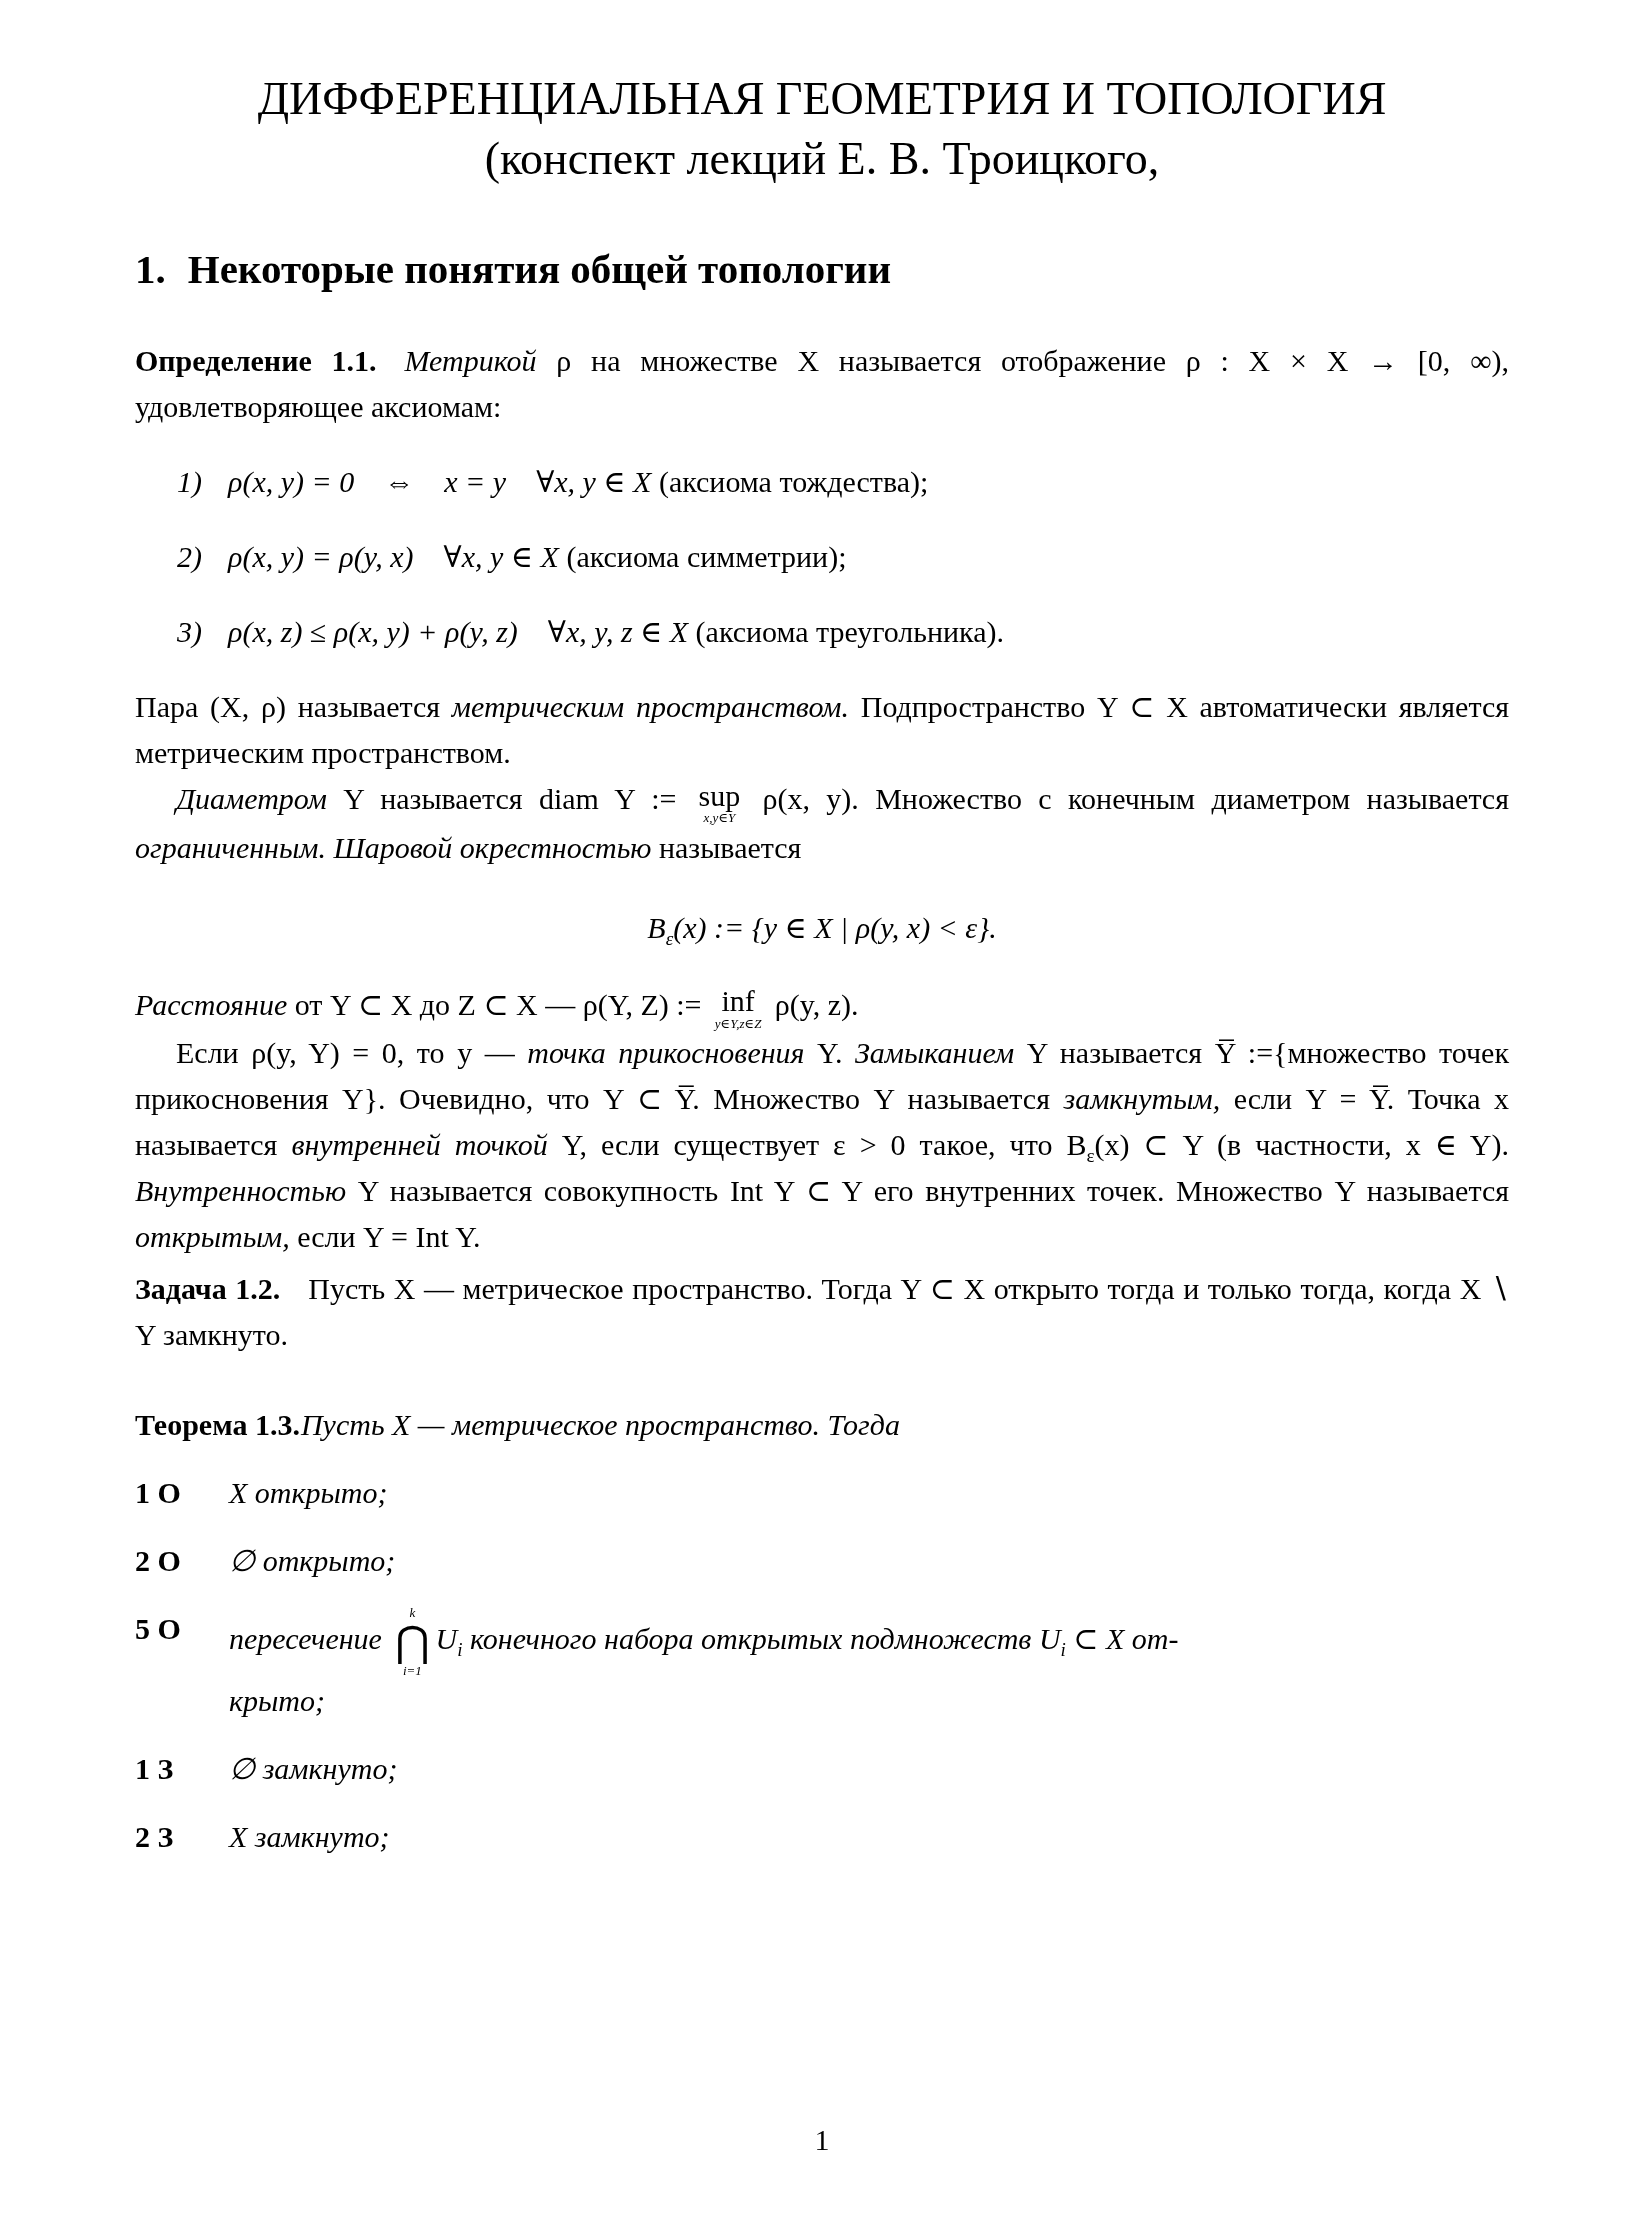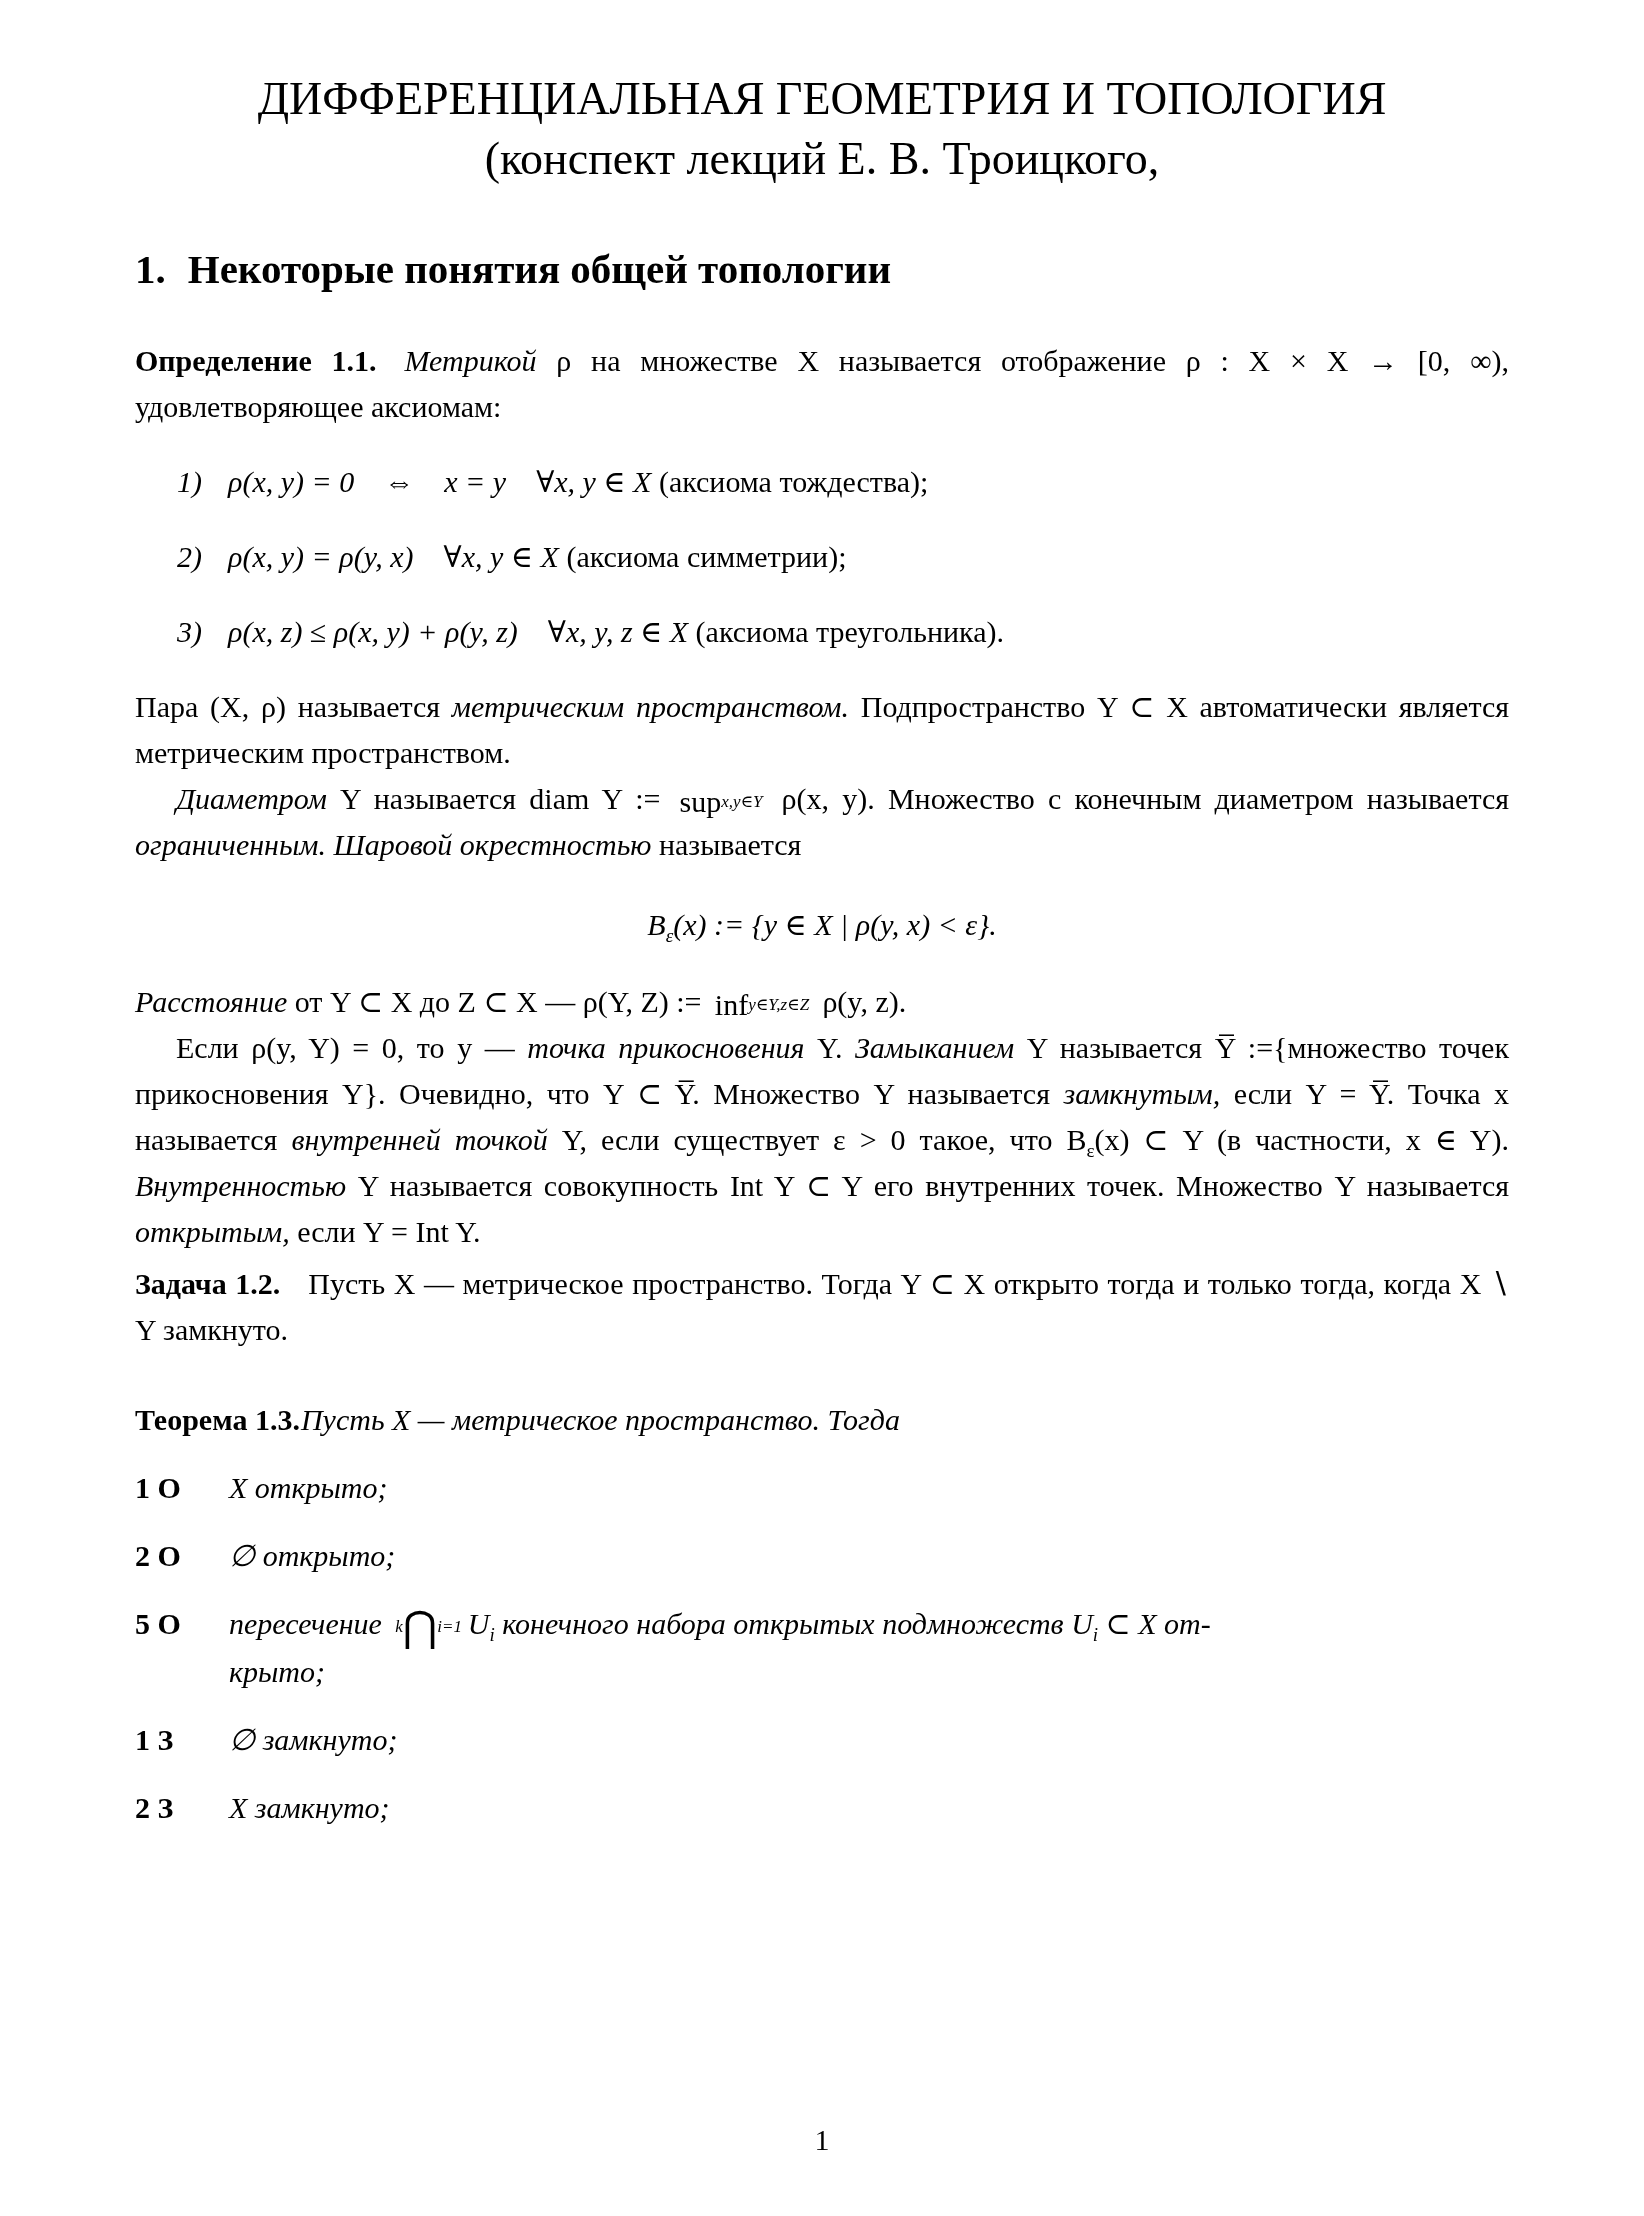--- a/index.html
+++ b/index.html
@@ -16,24 +16,24 @@
   .para{text-align:justify;margin:0;}
   .blabel{font-weight:bold;margin-right:28px;}
   .blabel-sm{font-weight:bold;margin-right:1px;}
   i,.it{font-style:italic;}
   .math{font-style:italic;}
   sub{font-size:19px;line-height:0;}
   .axioms{margin:25px 0 22px 0;}
   .axiom{display:flex;padding-left:42px;margin:29px 0;}
   .axiom .anum{width:51px;flex:none;font-style:italic;}
   .indent{text-indent:41px;}
-  .mop{display:inline-flex;flex-direction:row;align-items:center;vertical-align:middle;line-height:1.05;margin:0 5.8px;text-indent:0;}
+  .mop{display:inline-flex;flex-direction:column;align-items:center;vertical-align:middle;line-height:1.05;margin:0 5.8px;text-indent:0;}
   .mop .opword{font-style:normal;font-size:30px;}
   .mop .opsym{font-size:42px;font-style:normal;}
-  .mop .lim{font-size:17px;font-style:italic;white-space:nowrap;}
+  .mop .lim{font-size:13px;font-style:italic;white-space:nowrap;}
   .displayformula{text-align:center;margin:34px 0 31px 0;font-style:italic;}
   .problem-para{margin-top:5.8px;}
   .theorem-para{margin:44px 0 13px 0;}
   .titem{display:flex;margin:22px 0;}
   .titem .tlbl{width:94px;flex:none;font-weight:bold;}
   .titem .tbody{flex:1;font-style:italic;text-align:justify;}
   .t2block{display:block;}
   .page-number{position:absolute;bottom:53px;left:0;right:0;text-align:center;font-style:normal;}
 </style>
 </head>

